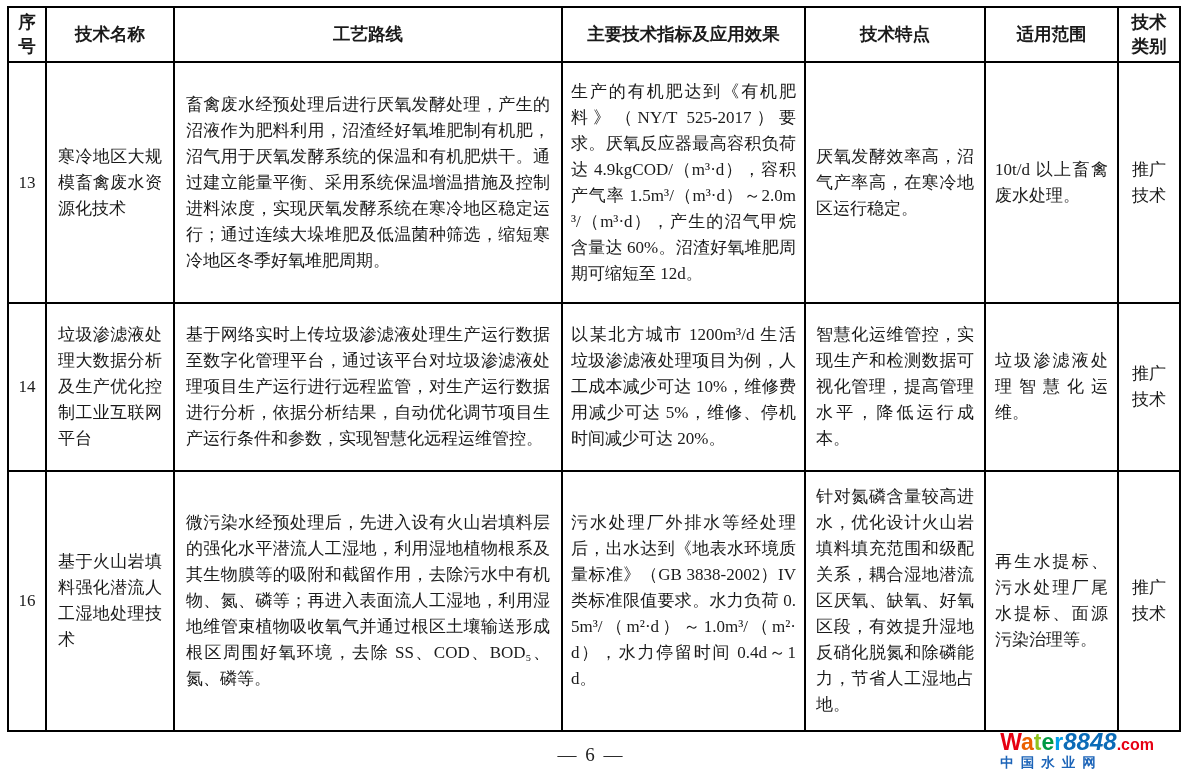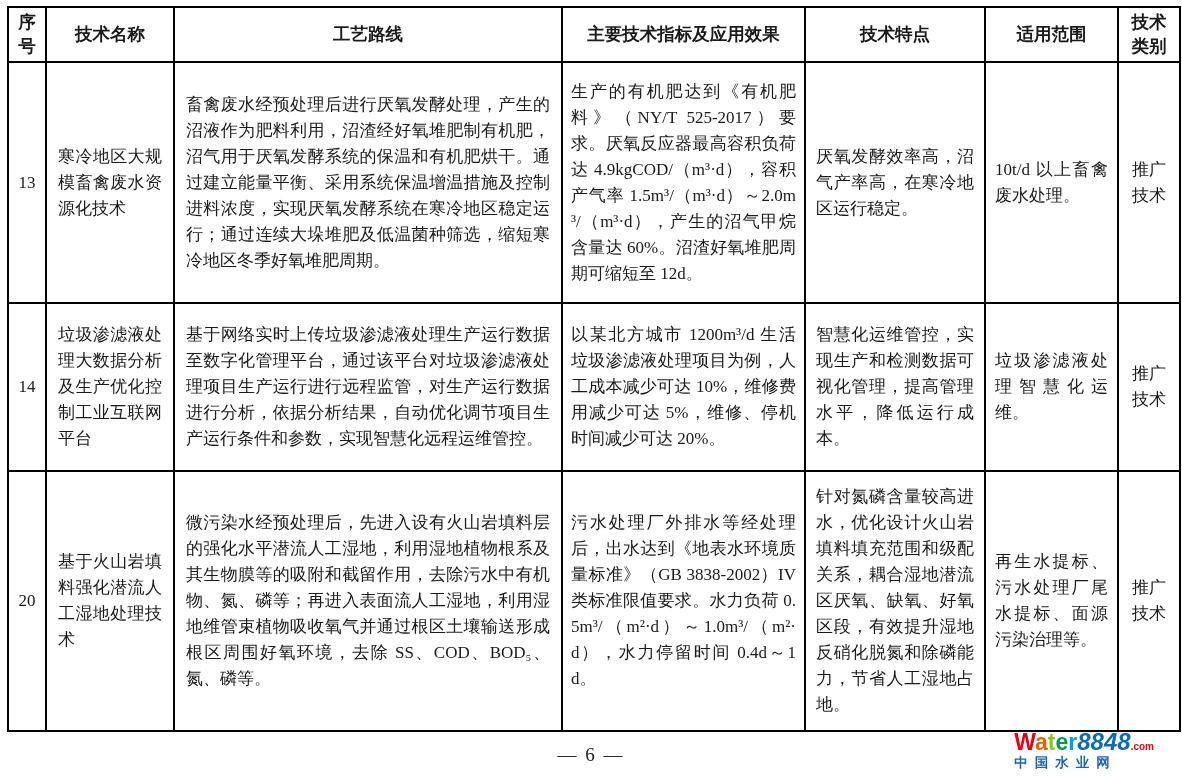--- a/index.html
+++ b/index.html
@@ -55,21 +55,21 @@
 
   .logo {
     position:absolute; right:28px; top:729px;
     text-align:left;
     font-family:"Liberation Sans","DejaVu Sans",sans-serif;
     line-height:1.05;
   }
   .logo-top { white-space:nowrap; }
   .logo-letter { font-weight:bold; font-size:23px; }
   .logo-num { font-weight:bold; font-style:italic; font-size:24px; }
-  .logo-com { font-weight:bold; font-size:10px; }
+  .logo-com { font-weight:bold; font-size:16px; }
   .logo-cn {
     font-weight:bold; font-size:13.5px;
     letter-spacing:7px; margin-top:2px;
     white-space:nowrap;
   }
 </style>
 </head>
 <body>
 
 <div class="page">
@@ -108,21 +108,21 @@
       <tr class="r-14">
         <td class="c-no">14</td>
         <td class="c-name">垃圾渗滤液处理大数据分析及生产优化控制工业互联网平台</td>
         <td class="c-route">基于网络实时上传垃圾渗滤液处理生产运行数据至数字化管理平台，通过该平台对垃圾渗滤液处理项目生产运行进行远程监管，对生产运行数据进行分析，依据分析结果，自动优化调节项目生产运行条件和参数，实现智慧化远程运维管控。</td>
         <td class="c-ind">以某北方城市 1200m³/d 生活垃圾渗滤液处理项目为例，人工成本减少可达 10%，维修费用减少可达 5%，维修、停机时间减少可达 20%。</td>
         <td class="c-feat">智慧化运维管控，实现生产和检测数据可视化管理，提高管理水平，降低运行成本。</td>
         <td class="c-scope">垃圾渗滤液处理智慧化运维。</td>
         <td class="c-cat">推广技术</td>
       </tr>
       <tr class="r-15">
-        <td class="c-no">20</td>
+        <td class="c-no">16</td>
         <td class="c-name">基于火山岩填料强化潜流人工湿地处理技术</td>
         <td class="c-route">微污染水经预处理后，先进入设有火山岩填料层的强化水平潜流人工湿地，利用湿地植物根系及其生物膜等的吸附和截留作用，去除污水中有机物、氮、磷等；再进入表面流人工湿地，利用湿地维管束植物吸收氧气并通过根区土壤输送形成根区周围好氧环境，去除 SS、COD、BOD₅、氮、磷等。</td>
         <td class="c-ind">污水处理厂外排水等经处理后，出水达到《地表水环境质量标准》（GB 3838-2002）IV 类标准限值要求。水力负荷 0.5m³/（m²·d）～1.0m³/（m²·d），水力停留时间 0.4d～1d。</td>
         <td class="c-feat">针对氮磷含量较高进水，优化设计火山岩填料填充范围和级配关系，耦合湿地潜流区厌氧、缺氧、好氧区段，有效提升湿地反硝化脱氮和除磷能力，节省人工湿地占地。</td>
         <td class="c-scope">再生水提标、污水处理厂尾水提标、面源污染治理等。</td>
         <td class="c-cat">推广技术</td>
       </tr>
     </tbody>
   </table>
 

